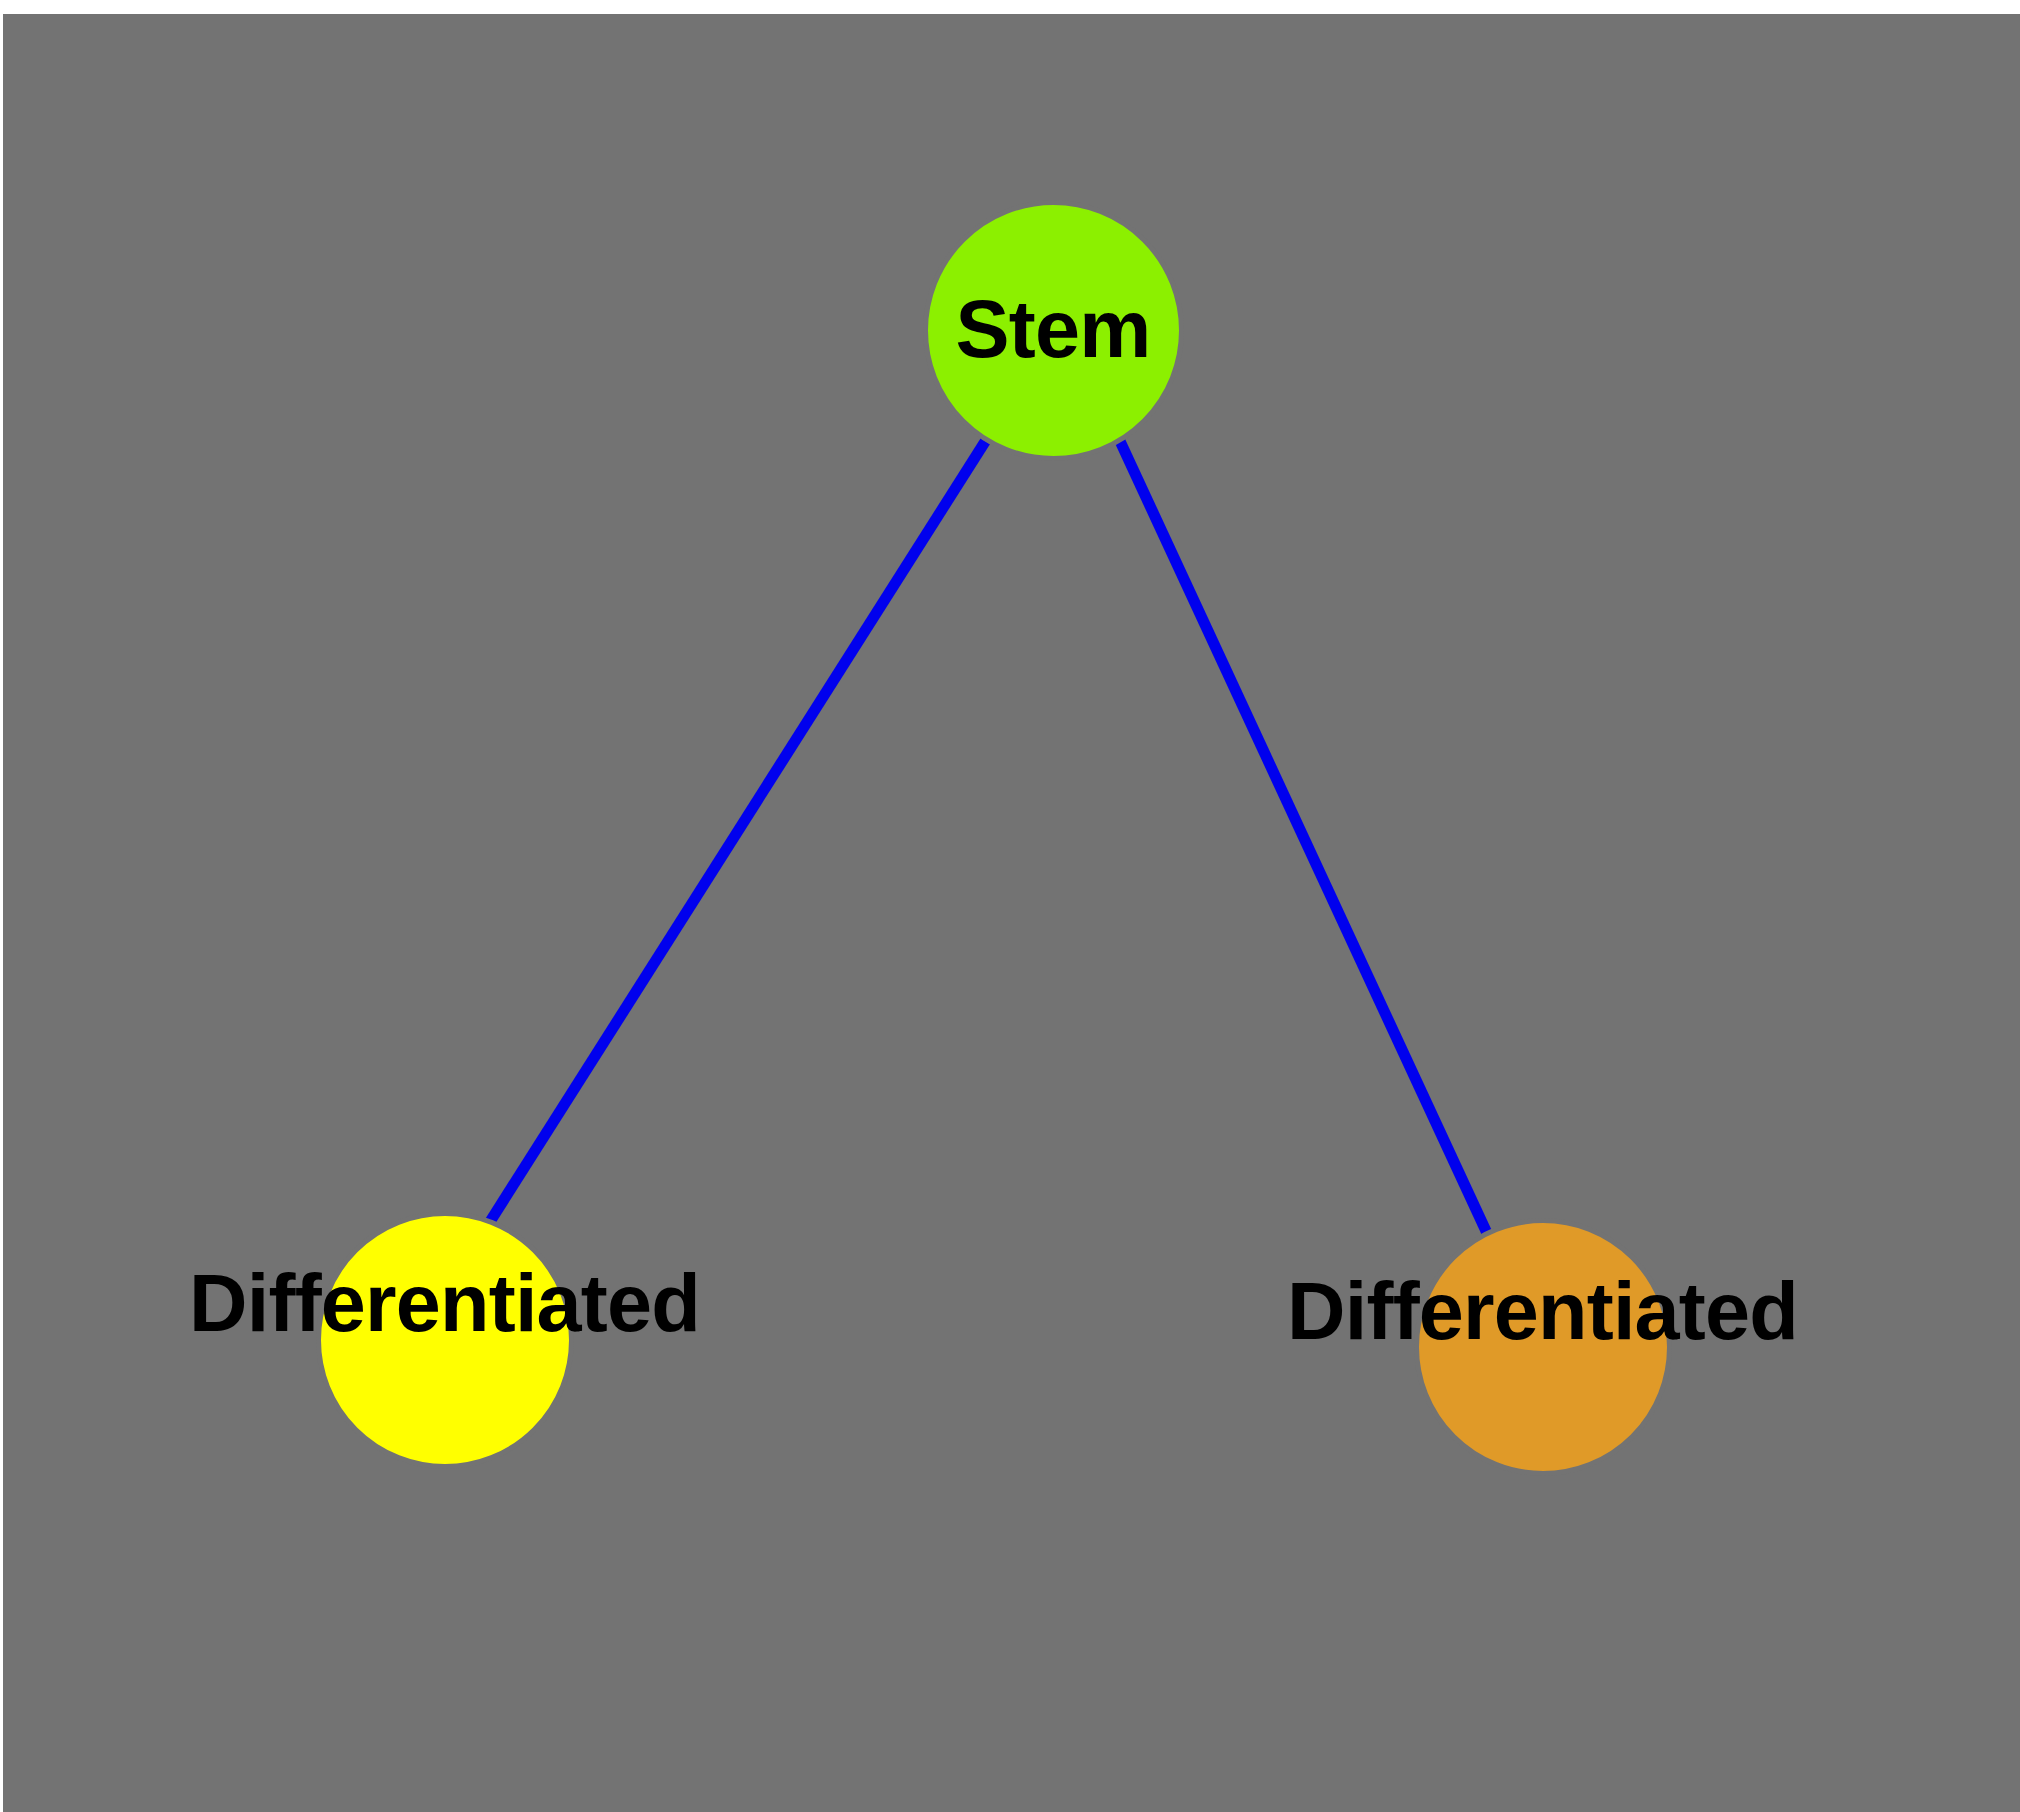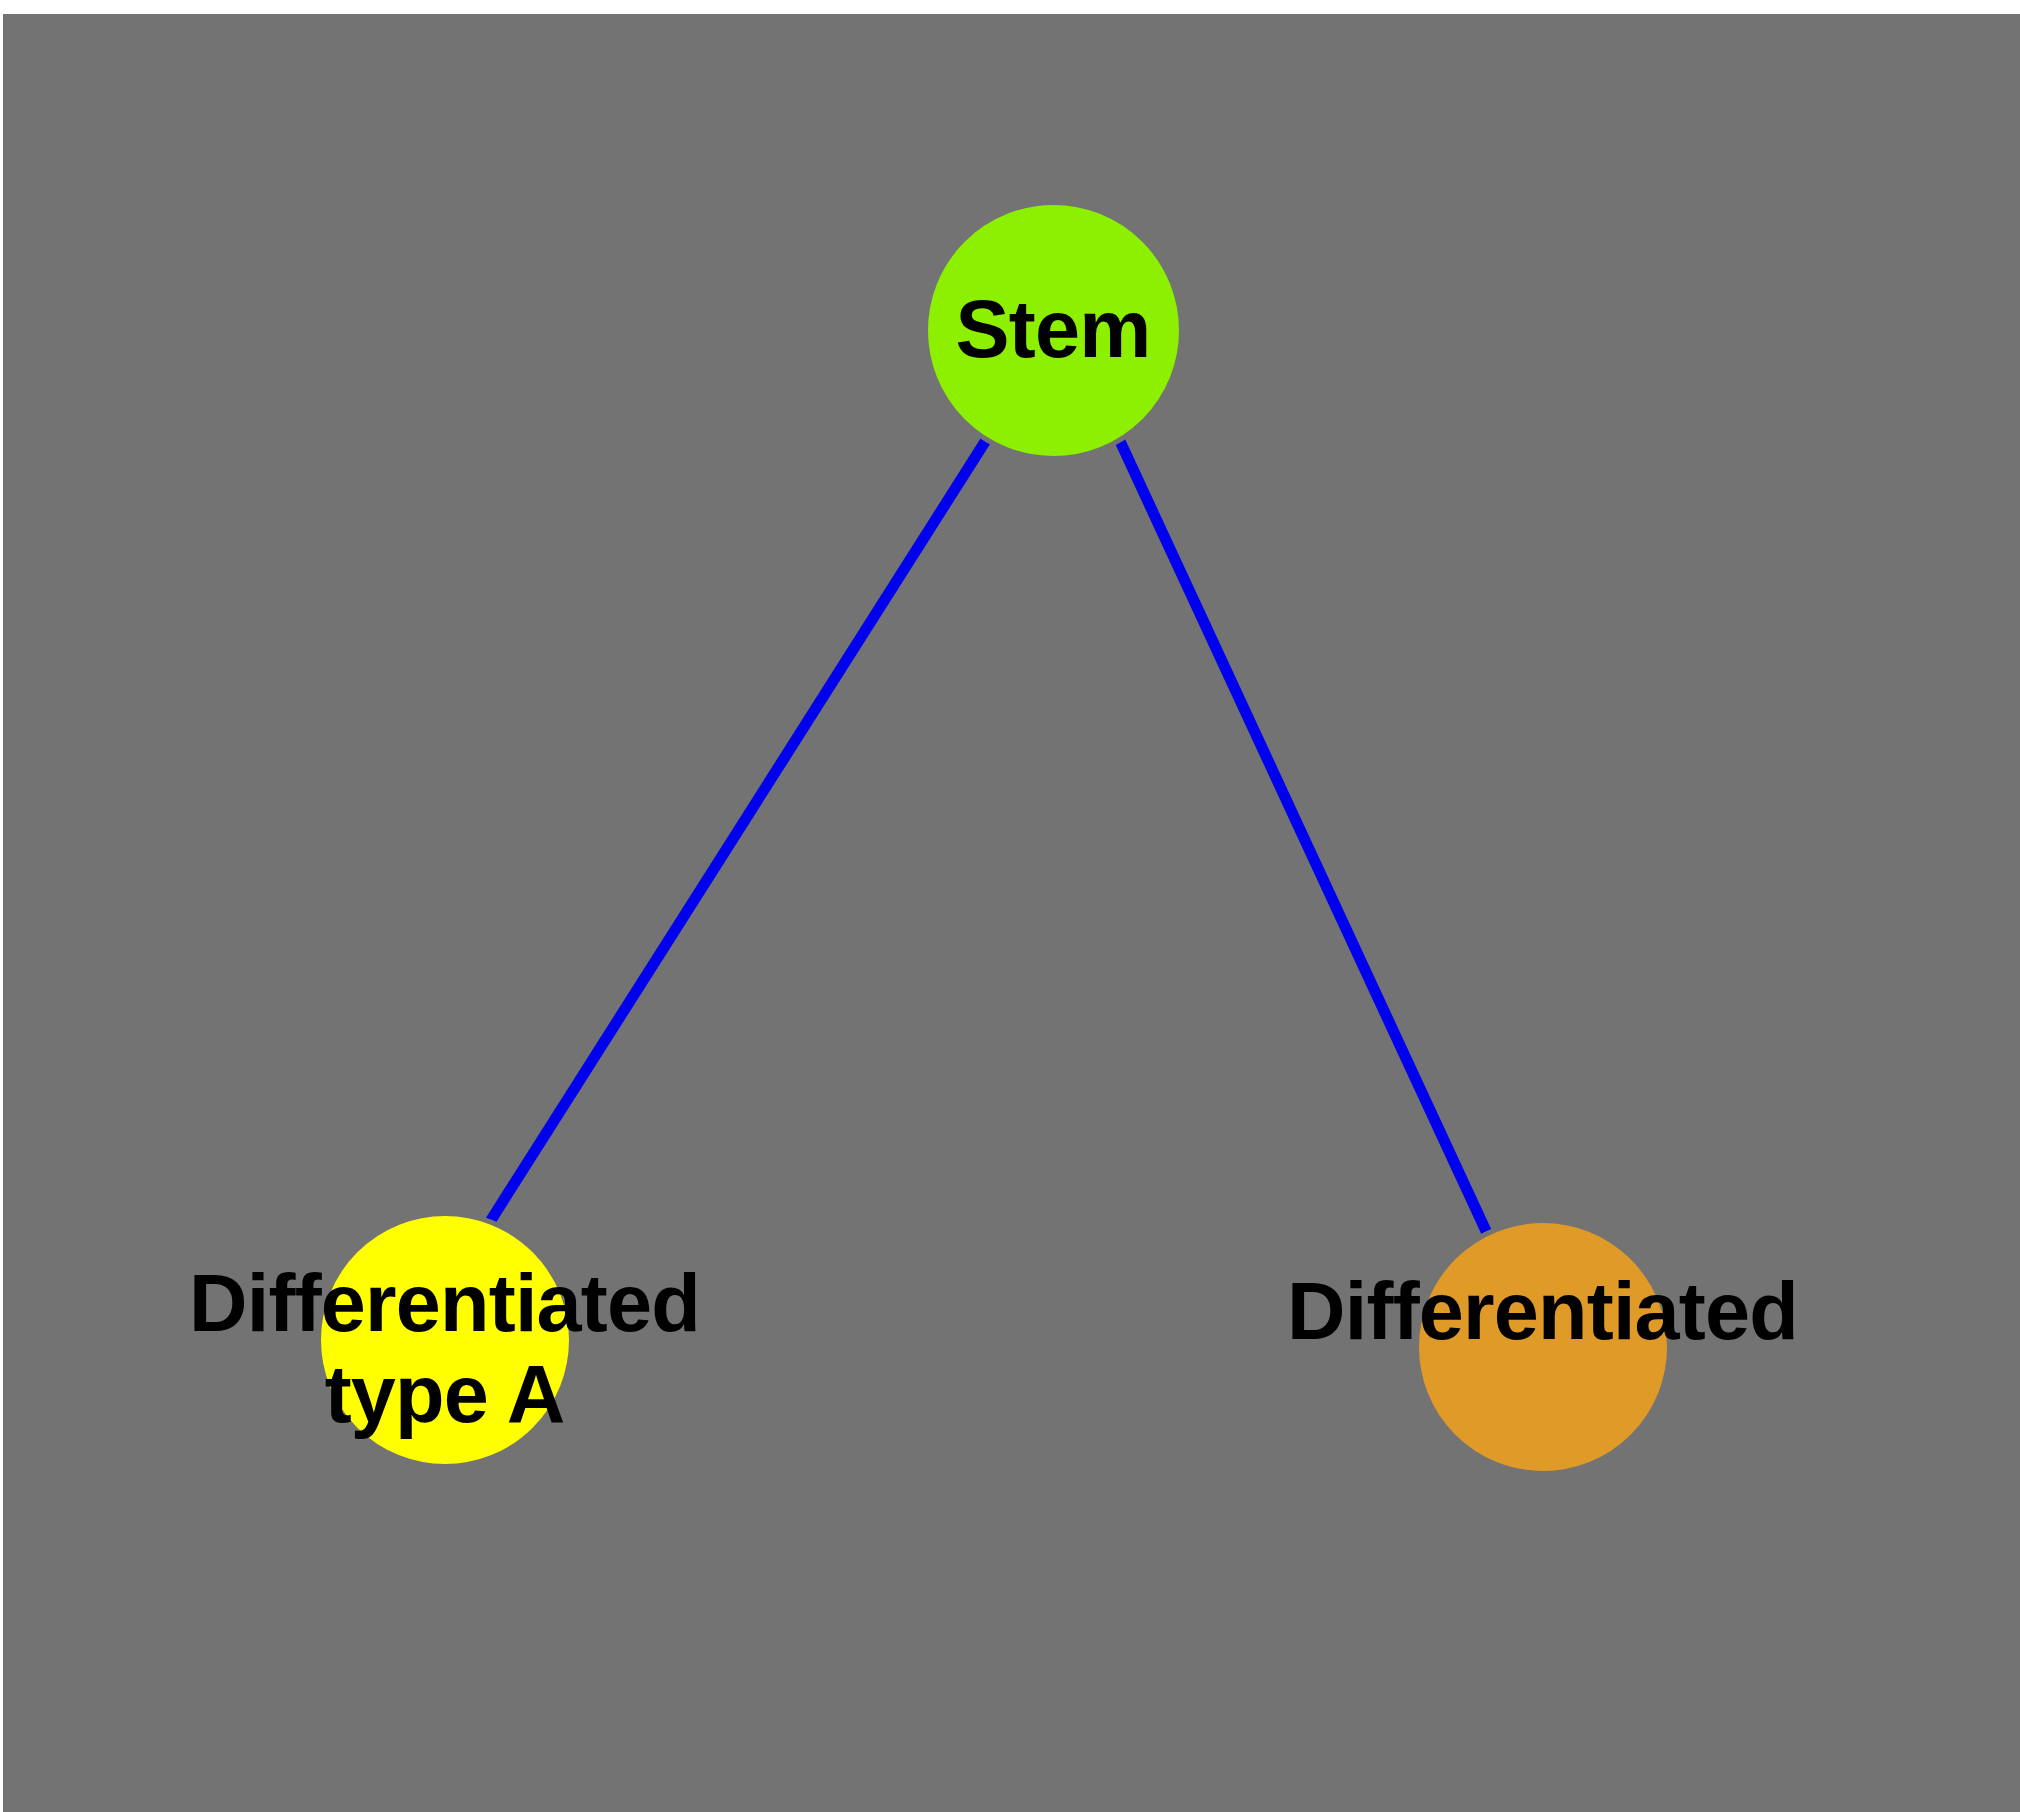--- a/index.html
+++ b/index.html
@@ -96,21 +96,20 @@
     </svg>
 
     <div class="node" id="node-stem"></div>
     <div class="node" id="node-diff-a"></div>
     <div class="node" id="node-diff-b"></div>
 
     <div class="node-label" id="label-stem">Stem</div>
 
     <div class="node-label" id="label-diff-a">
       <div>Differentiated</div>
-      <div>type A</div>
     </div>
 
     <div class="node-label" id="label-diff-b">
       <div>Differentiated</div>
     </div>
 
   </div>
 </div>
 
 

